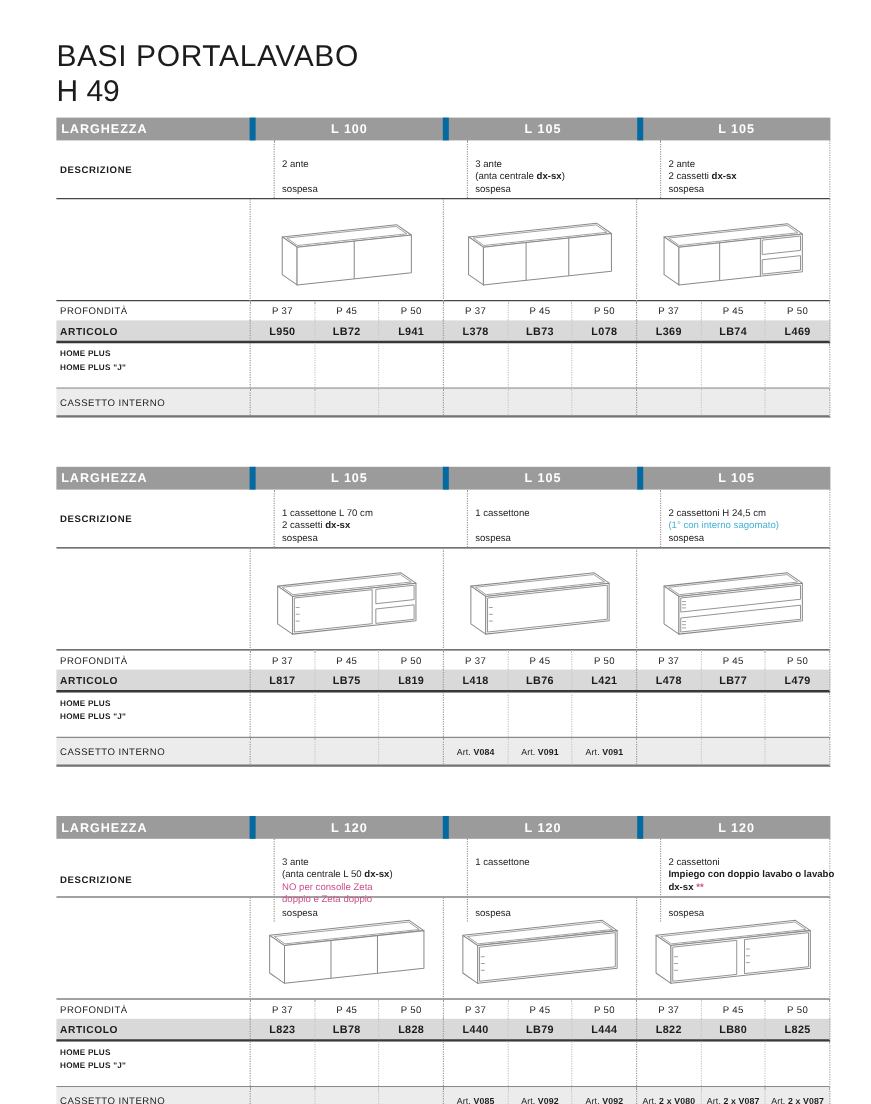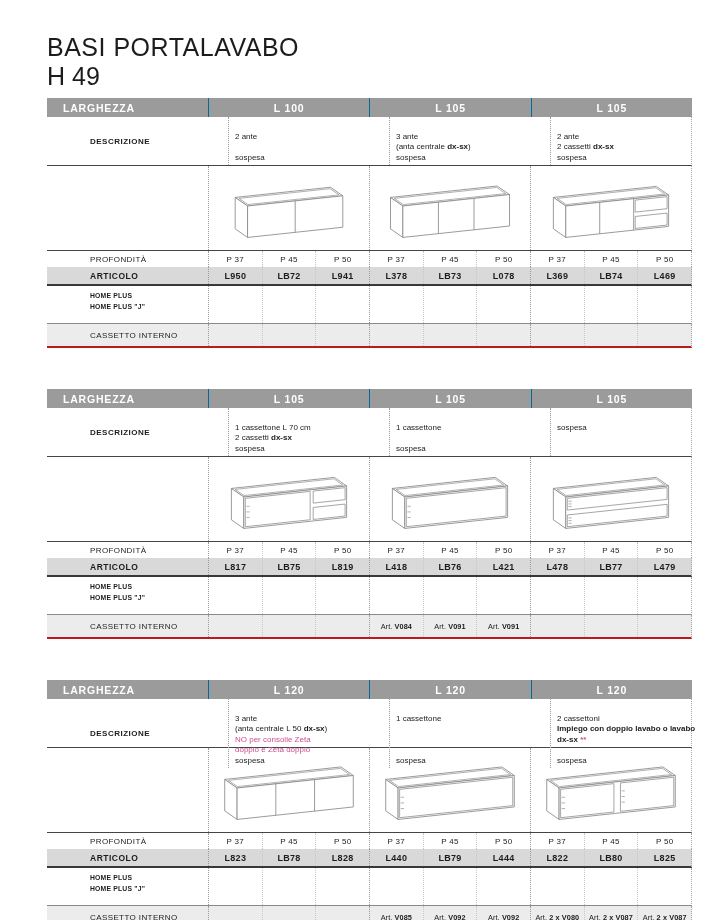--- a/index.html
+++ b/index.html
@@ -6,29 +6,29 @@
   body{width:726px;height:920px;font-family:"Liberation Sans",sans-serif;color:#1c1c1c;overflow:hidden;}
   .page{position:relative;width:726px;height:920px;background:#fff;}
   .content{position:absolute;left:47px;top:0;width:645px;}
   .titlebar{display:flex;justify-content:space-between;align-items:baseline;padding-top:33px;margin-bottom:7px;flex-direction:column;}
   .title{font-size:25px;font-weight:400;letter-spacing:0.5px;}
   .hcode{font-size:25px;font-weight:400;}
   .tbl{margin-bottom:41px;}
   .row{display:grid;grid-template-columns:161px repeat(9,1fr);border-right:1px dotted #a8a8a8;}
   .hdr{height:19px;background:#9b9b9b;border-right:none;}
   .hdr .cell{display:flex;align-items:center;justify-content:center;color:#fff;font-weight:700;
-    font-size:10.5px;letter-spacing:0.8px;border-left:1px solid #0369a1;}
-  .hdr .labelcell{justify-content:flex-start;padding-left:16px;border-left:none;}
+    font-size:10.5px;letter-spacing:0.8px;border-left:5px solid #0369a1;}
+  .hdr .labelcell{justify-content:flex-start;padding-left:4px;border-left:none;}
   .desc-row{height:48px;border-bottom:1px solid #454545;}
   .draw-row{height:84px;border-bottom:1px solid #454545;}
   .prof-row{height:16px;}
   .art-row{height:17px;background:#d9d9d9;border-bottom:2px solid #383838;}
   .home-row{height:37px;border-bottom:1px solid #8a8a8a;}
-  .cass-row{height:22px;background:#ececec;border-bottom:2px solid #b91c1c;}
-  .lab{display:flex;align-items:center;font-size:8px;letter-spacing:0.4px;padding-left:3px;margin-left:40px;}
+  .cass-row{height:22px;background:#ececec;border-bottom:2px solid #737373;}
+  .lab{display:flex;align-items:center;font-size:8px;letter-spacing:0.4px;padding-left:3px;}
   .desc-row .lab{font-weight:700;letter-spacing:0.5px;}
   .art-row .lab{font-weight:700;font-size:8.5px;letter-spacing:0.5px;}
   .home-row .lab{font-weight:700;font-size:6.8px;line-height:1.6;flex-direction:column;
     align-items:flex-start;justify-content:flex-start;padding-top:5px;letter-spacing:0.2px;}
   .gline{border-left:1px dotted #9a9a9a;}
   .sline{border-left:1px dotted #c8c8c8;}
   .span3{grid-column:span 3;}
   .desc-cell{display:flex;flex-direction:column;justify-content:space-between;
     padding:15px 5px 2px 6px;font-size:8px;line-height:1.3;margin-left:20px;}
   .desc-lines div{white-space:nowrap;}
@@ -182,20 +182,24 @@
               </div>
               <div class="mount">sospesa</div>
             </div>
             <div class="desc-cell span3 gline">
               <div class="desc-lines">
                 <div><span>1 cassettone</span></div>
               </div>
               <div class="mount">sospesa</div>
             </div>
             <div class="desc-cell span3 gline">
+              <div class="desc-lines">
+                <div><span>2 cassettoni H 24,5 cm</span></div>
+                <div><span style="color: rgb(69, 179, 214);">(1° con interno sagomato)</span></div>
+              </div>
               <div class="mount">sospesa</div>
             </div>
           </div>
           <div class="row draw-row">
             <div class="lab"></div>
             <div class="draw-cell span3 gline">
               <div><svg viewBox="0 0 150 84" width="150" height="80">
                   <polygon points="27.5,42.0 135.5,30.4 122.5,21.4 14.5,33.0" fill="#fff" stroke="#8a8a8a" stroke-width="0.9" stroke-linejoin="round"></polygon>
                   <polygon points="27.9,40.5 131.5,29.4 122.1,22.9 18.5,34.0" fill="#fff" stroke="#8a8a8a" stroke-width="0.7" stroke-linejoin="round"></polygon>
                   <polygon points="27.5,75.0 27.5,42.0 14.5,33.0 14.5,66.0" fill="#fff" stroke="#8a8a8a" stroke-width="0.9" stroke-linejoin="round"></polygon>

